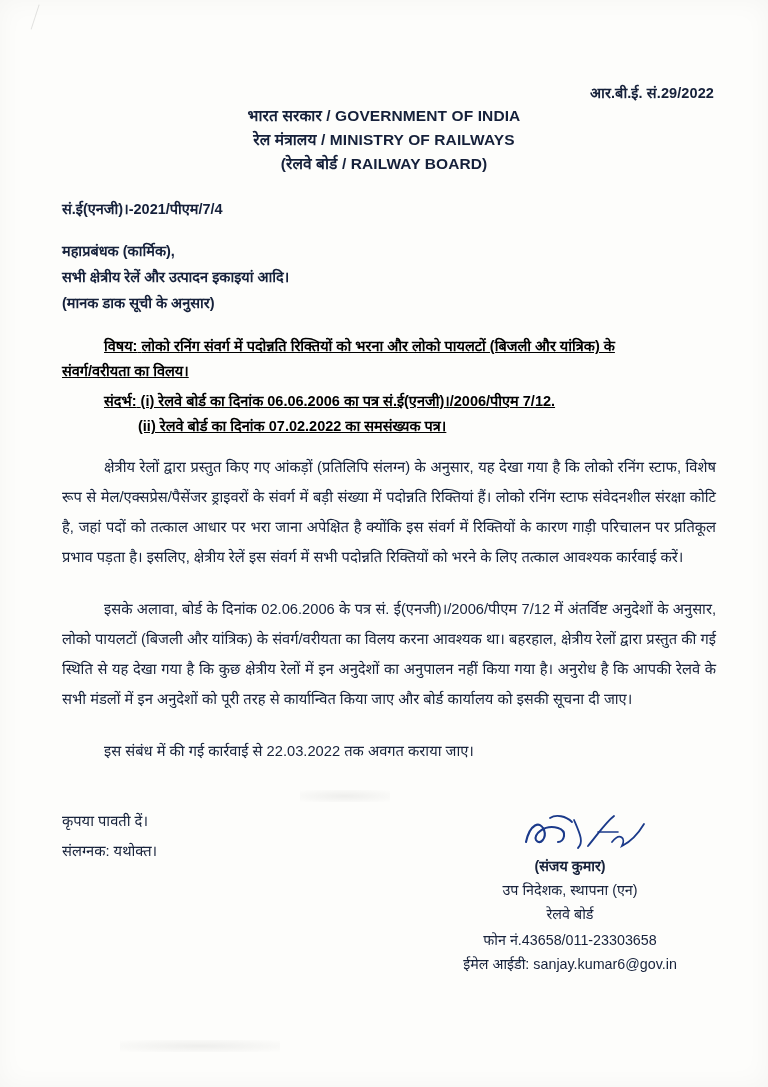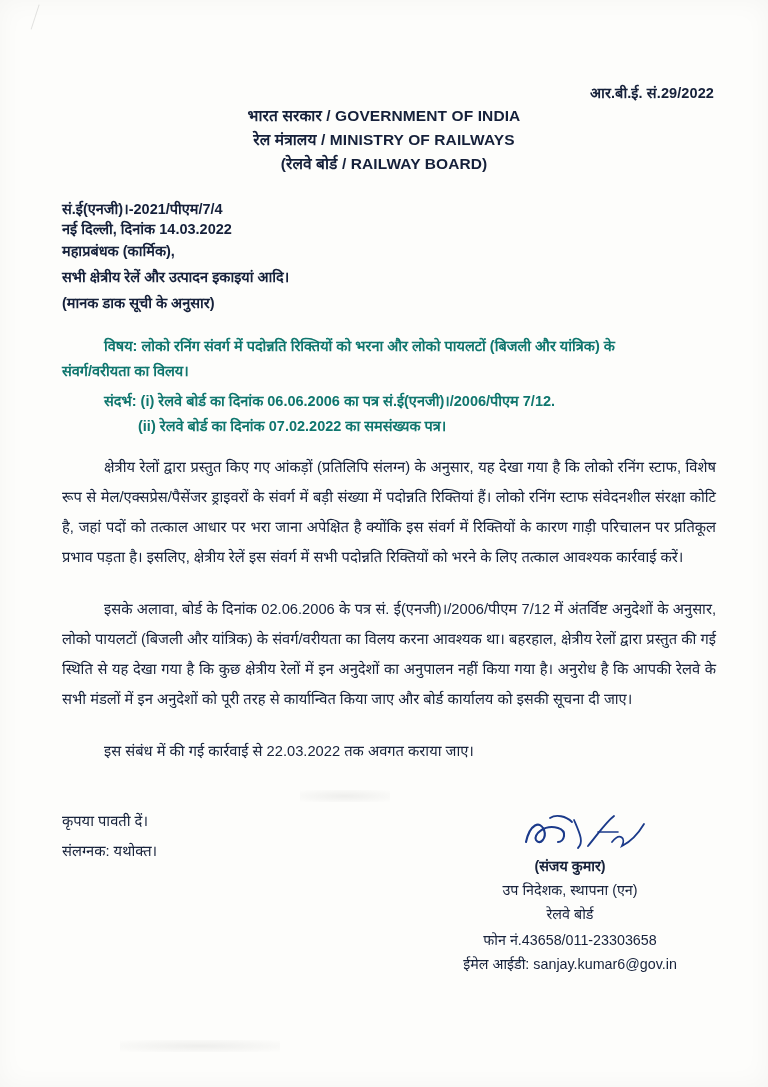--- a/index.html
+++ b/index.html
@@ -87,22 +87,23 @@
   }
 
   .subject-block {
     position: absolute;
     left: 62px;
     right: 54px;
     top: 334px;
     font-family: "Liberation Sans", sans-serif;
     font-size: 14.5px;
     font-weight: 700;
-    color: #0f766e;
+    color: #000000;
     line-height: 25px;
+    text-decoration: underline;
   }
   .subject-line {
     text-indent: 42px;
   }
   .subject-line .cont {
     display: block;
     text-indent: 0;
   }
   .ref-lines {
     margin-top: 5px;
@@ -192,21 +193,20 @@
     <div class="ref-no">आर.बी.ई. सं.29/2022</div>
 
     <div class="heading-block">
       <div class="heading-line">भारत सरकार / GOVERNMENT OF INDIA</div>
       <div class="heading-line">रेल मंत्रालय / MINISTRY OF RAILWAYS</div>
       <div class="heading-line">(रेलवे बोर्ड / RAILWAY BOARD)</div>
     </div>
 
     <div class="meta-row">
       <div>सं.ई(एनजी)।-2021/पीएम/7/4</div>
-      <div>नई दिल्ली, दिनांक 14.03.2022</div>
     </div>
 
     <div class="addressee">
       <div>महाप्रबंधक (कार्मिक),</div>
       <div>सभी क्षेत्रीय रेलें और उत्पादन इकाइयां आदि।</div>
       <div>(मानक डाक सूची के अनुसार)</div>
     </div>
 
     <div class="subject-block">
       <div class="subject-line">

